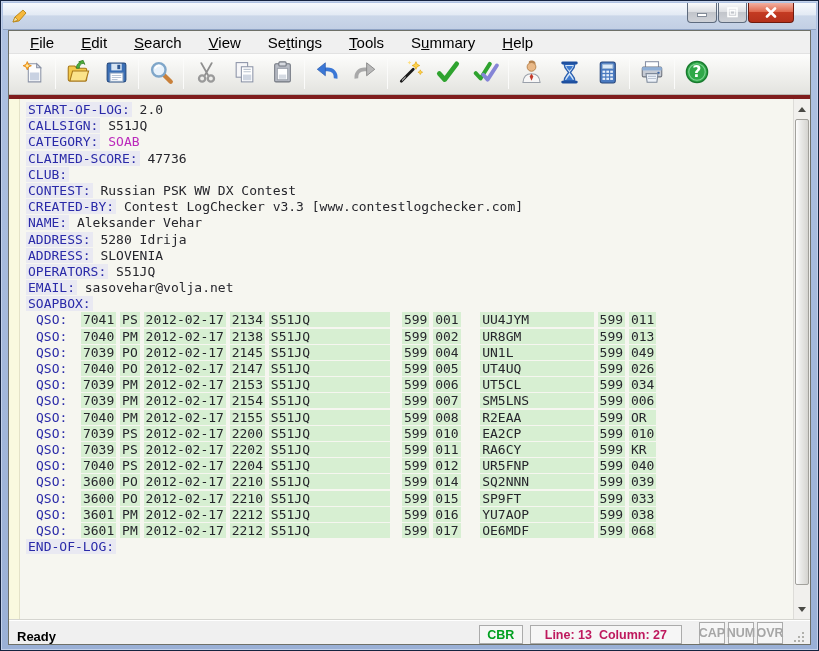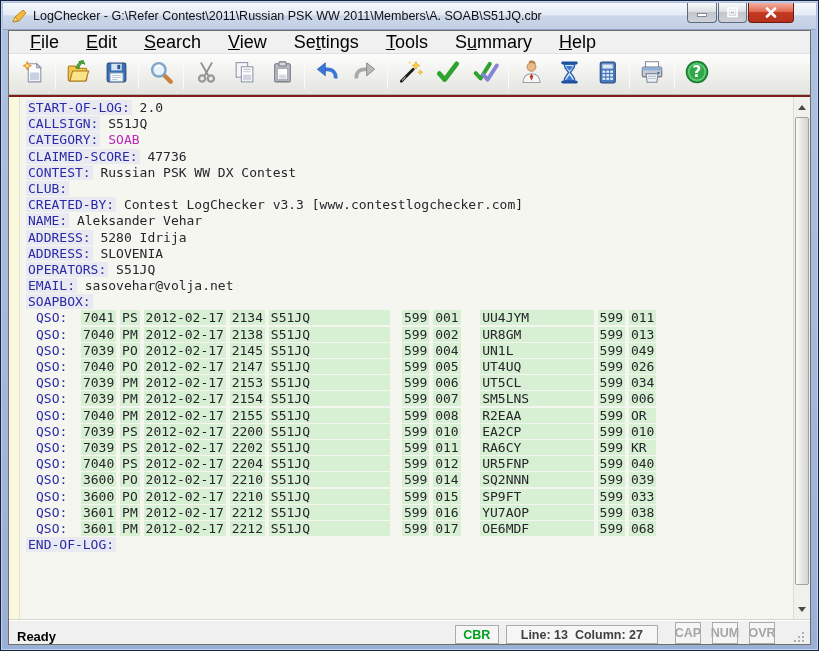--- a/index.html
+++ b/index.html
@@ -41,36 +41,36 @@
   .client {
     position:absolute; left:7px; right:7px; top:29px; bottom:5px;
     border:1px solid #6E7068; background:#F0F0F0;
     display:flex; flex-direction:column;
   }
 
   .menubar {
     height:23px; background:#F0F0F0; border-bottom:1px solid #E2E2E2;
     display:flex; align-items:center; padding-left:10px; flex:0 0 auto;
   }
-  .menu-item { font-size:18px; color:#000; padding:2px 11px; margin-right:5px; cursor:default; }
+  .menu-item { font-size:15px; color:#000; padding:2px 11px; margin-right:5px; cursor:default; }
   .menu-item u { text-decoration:underline; }
 
   .toolbar {
     height:41px; flex:0 0 auto;
     background:linear-gradient(180deg,#FDFDFC 0%,#EFEFEC 55%,#E3E3DF 100%);
     border-bottom:1px solid #B9B9B4;
     display:flex; align-items:center; padding-left:5px;
   }
   .tb-btn { width:38px; height:34px; display:flex; align-items:center; justify-content:center; cursor:default; }
   .tb-sep { width:1px; height:30px; background:#C3C3BD; border-right:1px solid #FBFBFA; margin:0 3px; }
 
   
   .editor {
     flex:1 1 auto; position:relative; overflow:hidden;
-    border-top:2px solid #7f1d1d; border-bottom:1px solid #D5D5D0;
+    border-top:4px solid #7f1d1d; border-bottom:1px solid #D5D5D0;
     background:var(--editor-bg,#F6F6F0);
     display:flex;
   }
   .gutter { width:11px; background:var(--gutter-bg,#FAF9DF); border-right:1px solid #E4E2C8; flex:0 0 auto; }
   .editor-lines {
     flex:1 1 auto; padding:3px 0 0 8px; overflow:hidden;
     font-family:"DejaVu Sans Mono", monospace; font-size:13px;
     color:var(--value,#26262C);
   }
   .line { height:16.2px; line-height:16.2px; white-space:pre; }
@@ -95,40 +95,39 @@
 
   
   .statusbar {
     height:24px; flex:0 0 auto; background:#F0F0F0; border-top:1px solid #FFFFFF;
     display:flex; align-items:flex-end; padding:0 4px 0 8px; font-size:13px;
   }
   .sb-ready { font-weight:bold; color:#000; flex:1 1 auto; }
   .sb-box {
     border:1px solid #ABABAB; background:#F6F6F6; height:19px;
     display:flex; align-items:center; justify-content:center;
-    font-weight:bold; font-size:12.5px; color:#404040; white-space:pre;
+    font-weight:bold; font-size:12.5px; color:#be185d; white-space:pre;
   }
   .sb-cbr { width:44px; color:var(--cbr-green,#00A020); margin-right:7px; }
   .sb-pos { padding:0 14px; margin-right:17px; }
-  .sb-ind { width:26px; color:#A6A6A6; margin-right:11px; padding:10px 2px; }
+  .sb-ind { width:26px; color:#A6A6A6; margin-right:3px; padding:10px 2px; }
   .sb-grip { width:14px; height:14px; margin-left:6px; }
 </style>
 </head>
 <body>
 
 <div class="window">
 
   <div class="titlebar">
     <span class="app-icon">
       <svg viewBox="0 0 16 16" width="16" height="16">
           <path d="M2 14l2-5 8-7 3 3-7 8z" fill="#F5B83D" stroke="#B07800" stroke-width="0.8"></path>
           <path d="M2 14l5-2-3-3z" fill="#EFE0A8" stroke="#B07800" stroke-width="0.6"></path>
         </svg>
     </span>
-    <span class="title-text">LogChecker - G:\Refer Contest\2011\Russian PSK WW 2011\Members\A. SOAB\S51JQ.cbr</span>
     <span class="win-controls">
       <span class="winbtn min">
         <svg width="12" height="11" viewBox="0 0 12 11">
             <rect x="1.5" y="6.5" width="9" height="3" fill="#FFFFFF" stroke="#6B7686" stroke-width="0.8"></rect>
           </svg>
       </span>
       <span class="winbtn max">
         <svg width="13" height="11" viewBox="0 0 13 11">
             <rect x="2" y="1" width="9" height="8.5" fill="none" stroke="#FFFFFF" stroke-width="1.6"></rect>
             <rect x="4.2" y="3.4" width="4.6" height="3.8" fill="none" stroke="#FFFFFF" stroke-width="1.1"></rect>
@@ -303,22 +302,22 @@
         </span>
       </div>
 
     <div class="editor">
       <div class="gutter"></div>
       <div class="editor-lines">
           <div class="line"><span class="kw">START-OF-LOG:</span> <span class="val">2.0</span></div>
           <div class="line"><span class="kw">CALLSIGN:</span> <span class="val">S51JQ</span></div>
           <div class="line"><span class="kw">CATEGORY:</span> <span class="val magenta">SOAB</span></div>
           <div class="line"><span class="kw">CLAIMED-SCORE:</span> <span class="val">47736</span></div>
+          <div class="line"><span class="kw">CLUB:</span> <span class="val"></span></div>
           <div class="line"><span class="kw">CONTEST:</span> <span class="val">Russian PSK WW DX Contest</span></div>
-          <div class="line"><span class="kw">CLUB:</span> <span class="val"></span></div>
           <div class="line"><span class="kw">CREATED-BY:</span> <span class="val">Contest LogChecker v3.3 [www.contestlogchecker.com]</span></div>
           <div class="line"><span class="kw">NAME:</span> <span class="val">Aleksander Vehar</span></div>
           <div class="line"><span class="kw">ADDRESS:</span> <span class="val">5280 Idrija</span></div>
           <div class="line"><span class="kw">ADDRESS:</span> <span class="val">SLOVENIA</span></div>
           <div class="line"><span class="kw">OPERATORS:</span> <span class="val">S51JQ</span></div>
           <div class="line"><span class="kw">EMAIL:</span> <span class="val">sasovehar@volja.net</span></div>
           <div class="line"><span class="kw">SOAPBOX:</span> <span class="val"></span></div>
           <div class="line"><span class="kwp">QSO:</span>  <span class="qf">7041</span> <span class="qf">PS</span> <span class="qf">2012-02-17</span> <span class="qf">2134</span> <span class="qf">S51JQ          </span>  <span class="qf">599</span> <span class="qf">001</span>   <span class="qf">UU4JYM        </span> <span class="qf">599</span> <span class="qf">011</span></div>
           <div class="line"><span class="kwp">QSO:</span>  <span class="qf">7040</span> <span class="qf">PM</span> <span class="qf">2012-02-17</span> <span class="qf">2138</span> <span class="qf">S51JQ          </span>  <span class="qf">599</span> <span class="qf">002</span>   <span class="qf">UR8GM         </span> <span class="qf">599</span> <span class="qf">013</span></div>
           <div class="line"><span class="kwp">QSO:</span>  <span class="qf">7039</span> <span class="qf">PO</span> <span class="qf">2012-02-17</span> <span class="qf">2145</span> <span class="qf">S51JQ          </span>  <span class="qf">599</span> <span class="qf">004</span>   <span class="qf">UN1L          </span> <span class="qf">599</span> <span class="qf">049</span></div>

